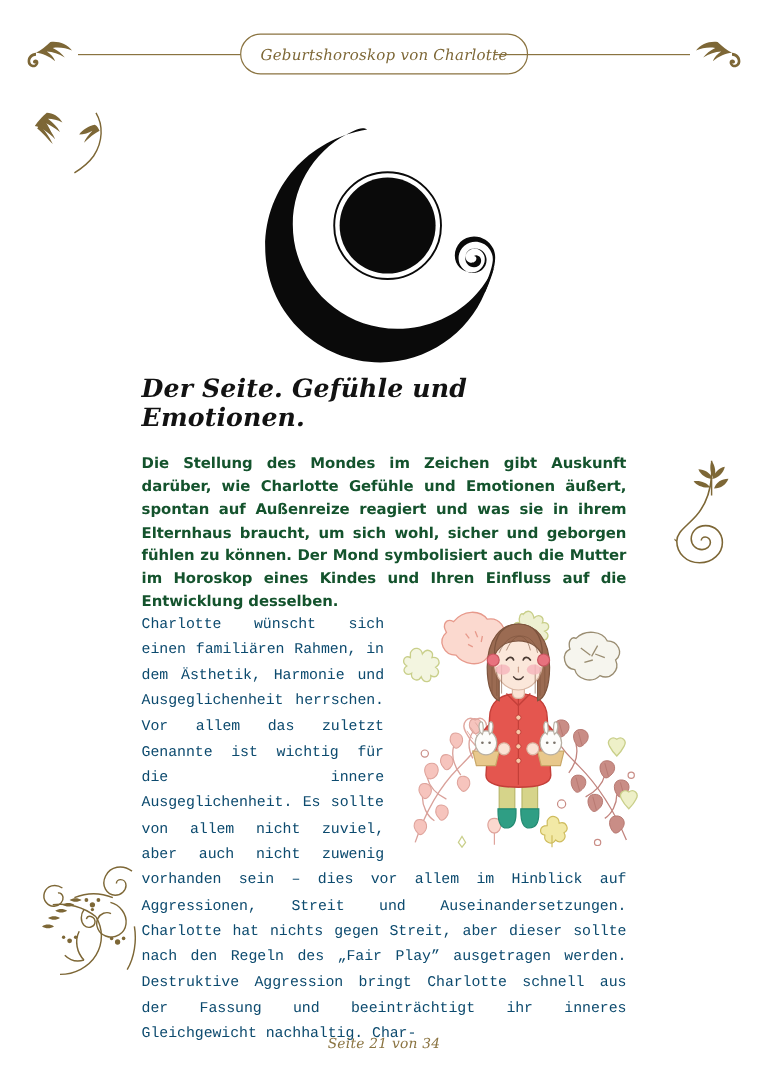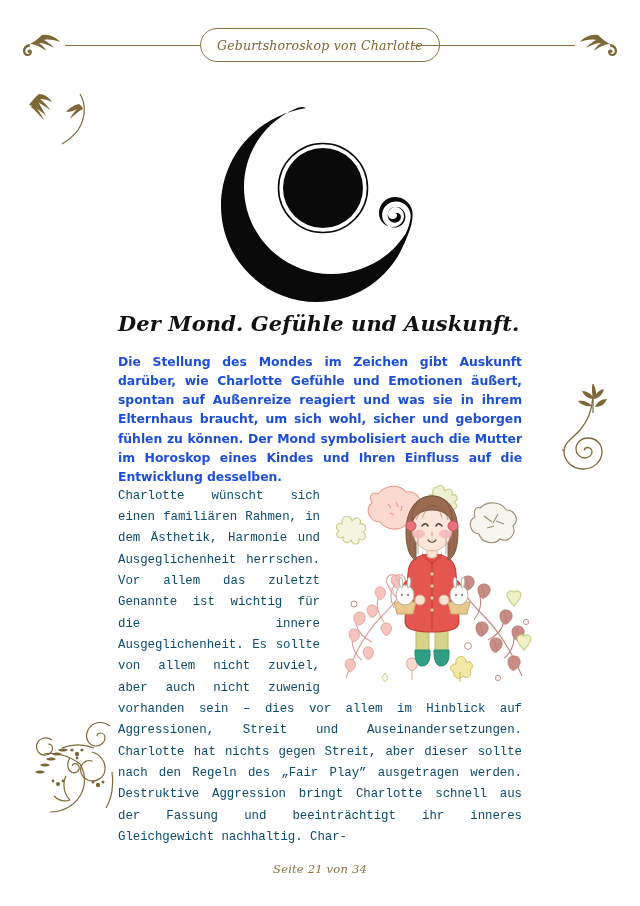--- a/index.html
+++ b/index.html
@@ -110,21 +110,21 @@
     line-height: 1.15;
   }
 
   p.intro {
     margin: 0;
     font-family: "DejaVu Sans", sans-serif;
     font-weight: bold;
     font-size: 12.4px;
     line-height: 1.54;
     text-align: justify;
-    color: #1d4ed8;
+    color: #14532d;
     letter-spacing: -.05px;
   }
 
   h2.sub-title {
     margin: 32px 0 13px 0;
     font-family: "DejaVu Serif", serif;
     font-style: italic;
     font-weight: bold;
     font-size: 18.5px;
     color: #8a7340;
@@ -299,21 +299,21 @@
         C205 119 202.8 126 199 134 Z"></path>
 
       <circle cx="118" cy="84" r="40" fill="#0a0a0a"></circle>
 
       <circle cx="118" cy="84" r="44.5" fill="none" stroke="#0a0a0a" stroke-width="1.6"></circle>
     </svg>
   </div>
 
   <div class="content">
 
-    <h1 class="section-title">Der Mond. Gefühle und Auskunft.</h1>
+    <h1 class="section-title">Der Seite. Gefühle und Emotionen.</h1>
 
     <p class="intro">Die Stellung des Mondes im Zeichen gibt Auskunft darüber, wie Charlotte Gefühle und Emotionen äußert, spontan auf Außenreize reagiert und was sie in ihrem Elternhaus braucht, um sich wohl, sicher und geborgen fühlen zu können. Der Mond symbolisiert auch die Mutter im Horoskop eines Kindes und Ihren Einfluss auf die Entwicklung desselben.</p>
 
 
     <div class="body-block">
 
       <div class="illo-float">
         <svg width="200" height="205" viewBox="0 0 200 205">
 
           <g stroke="#c9cf8a" fill="#eef0d2" stroke-width="1.1">

